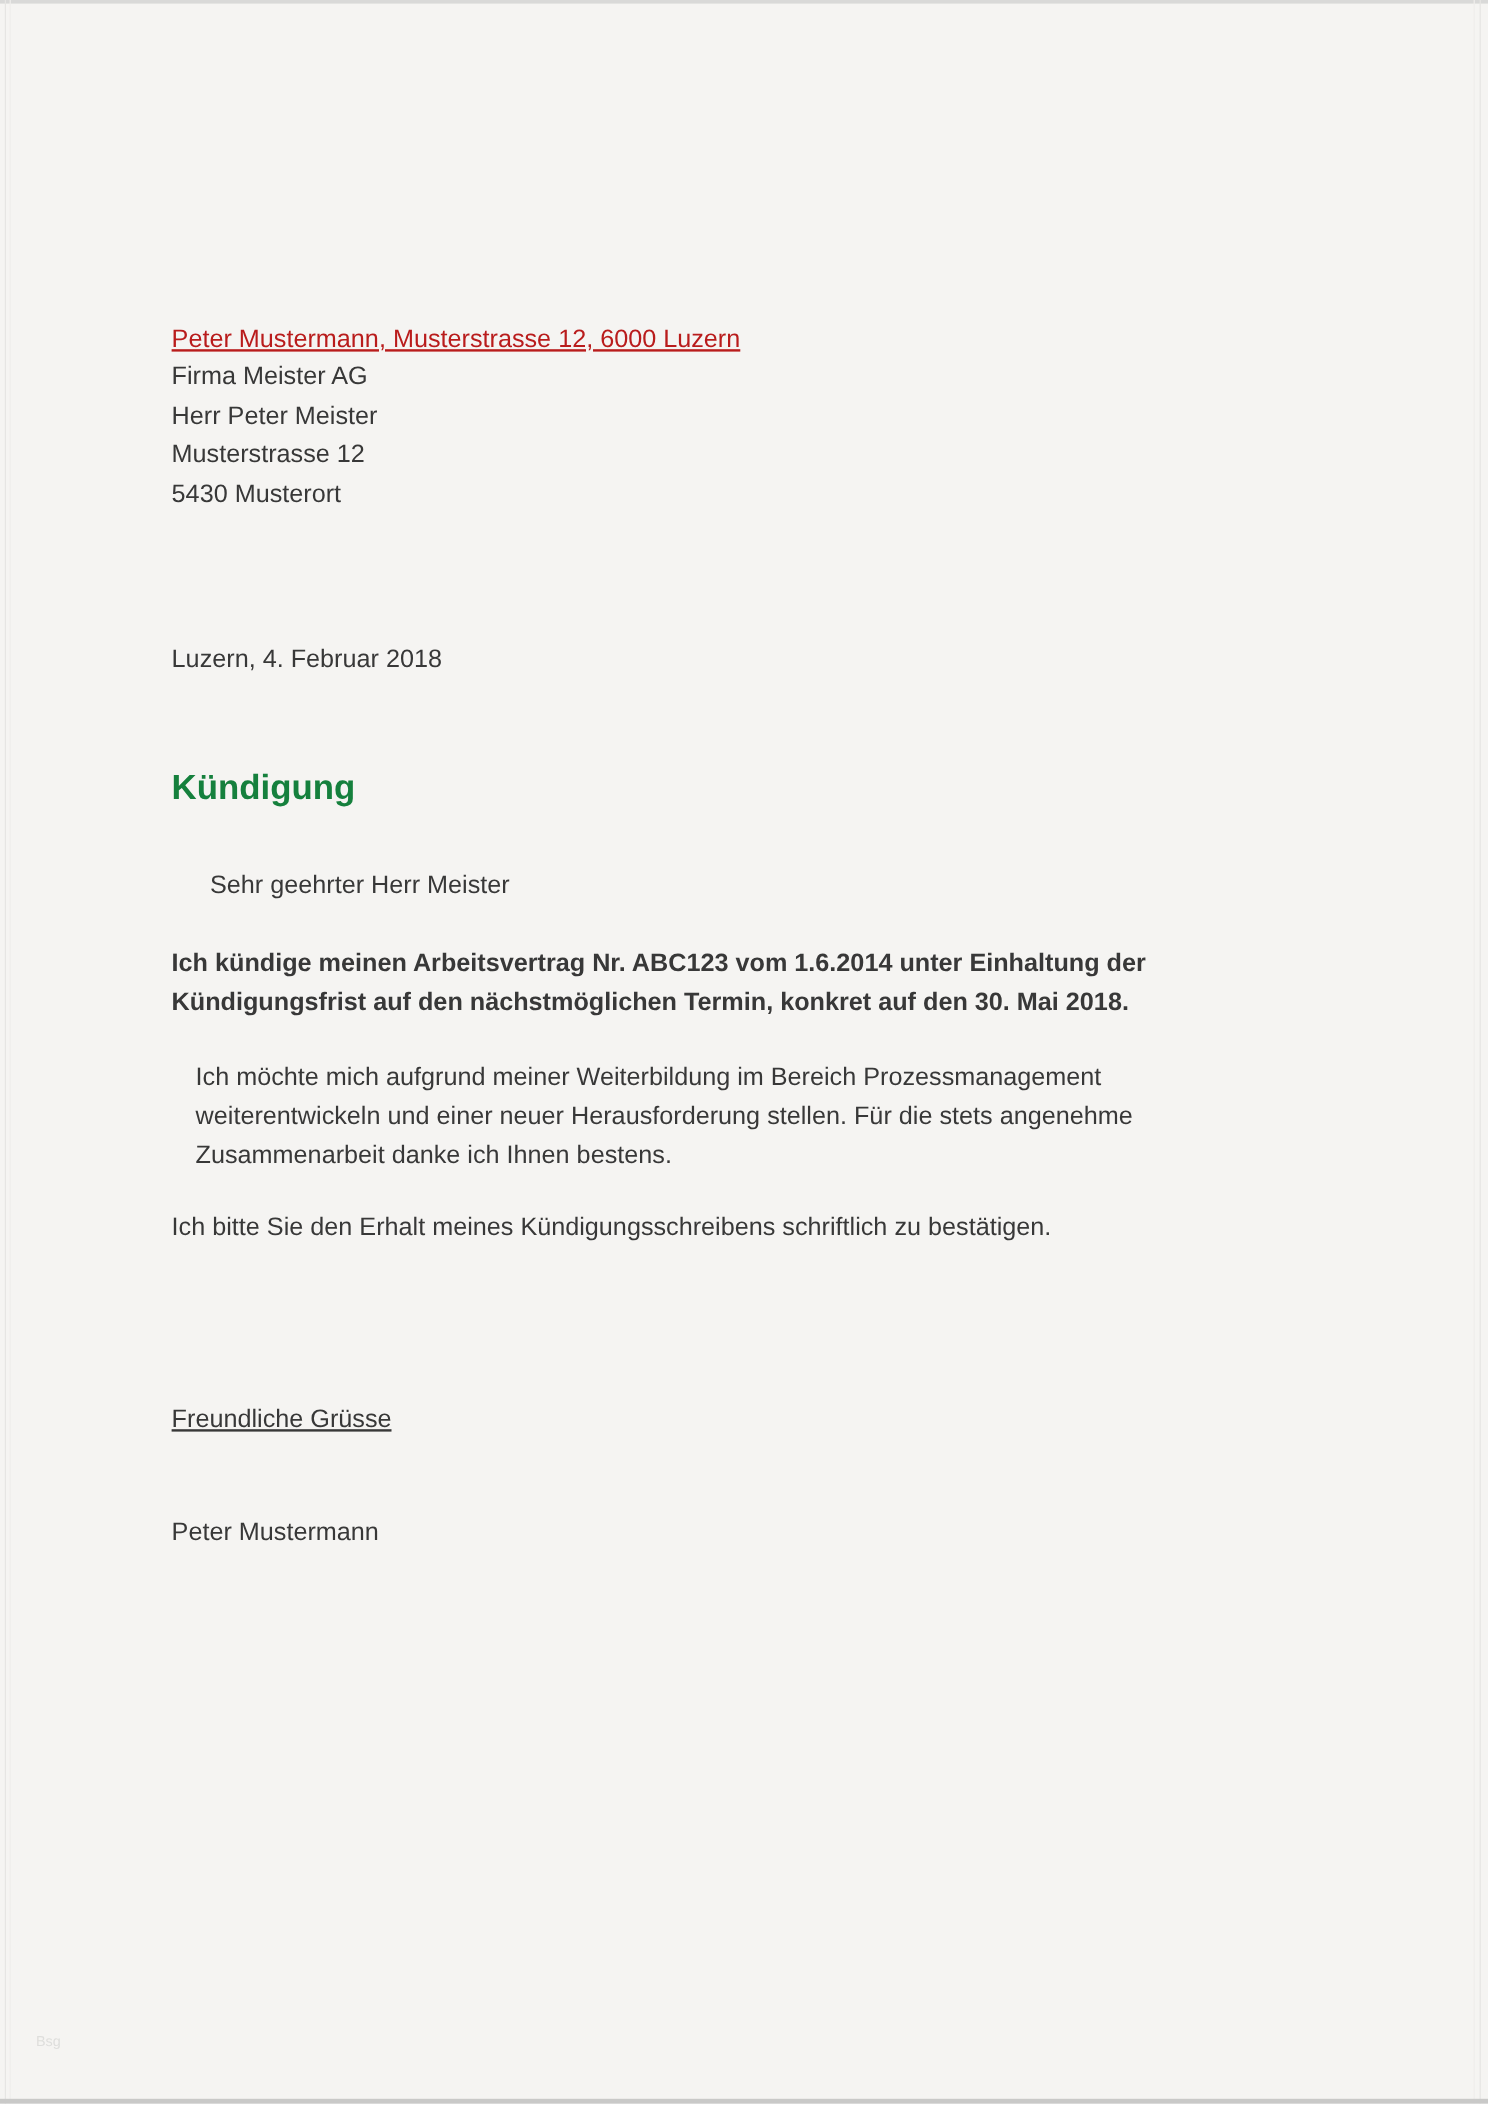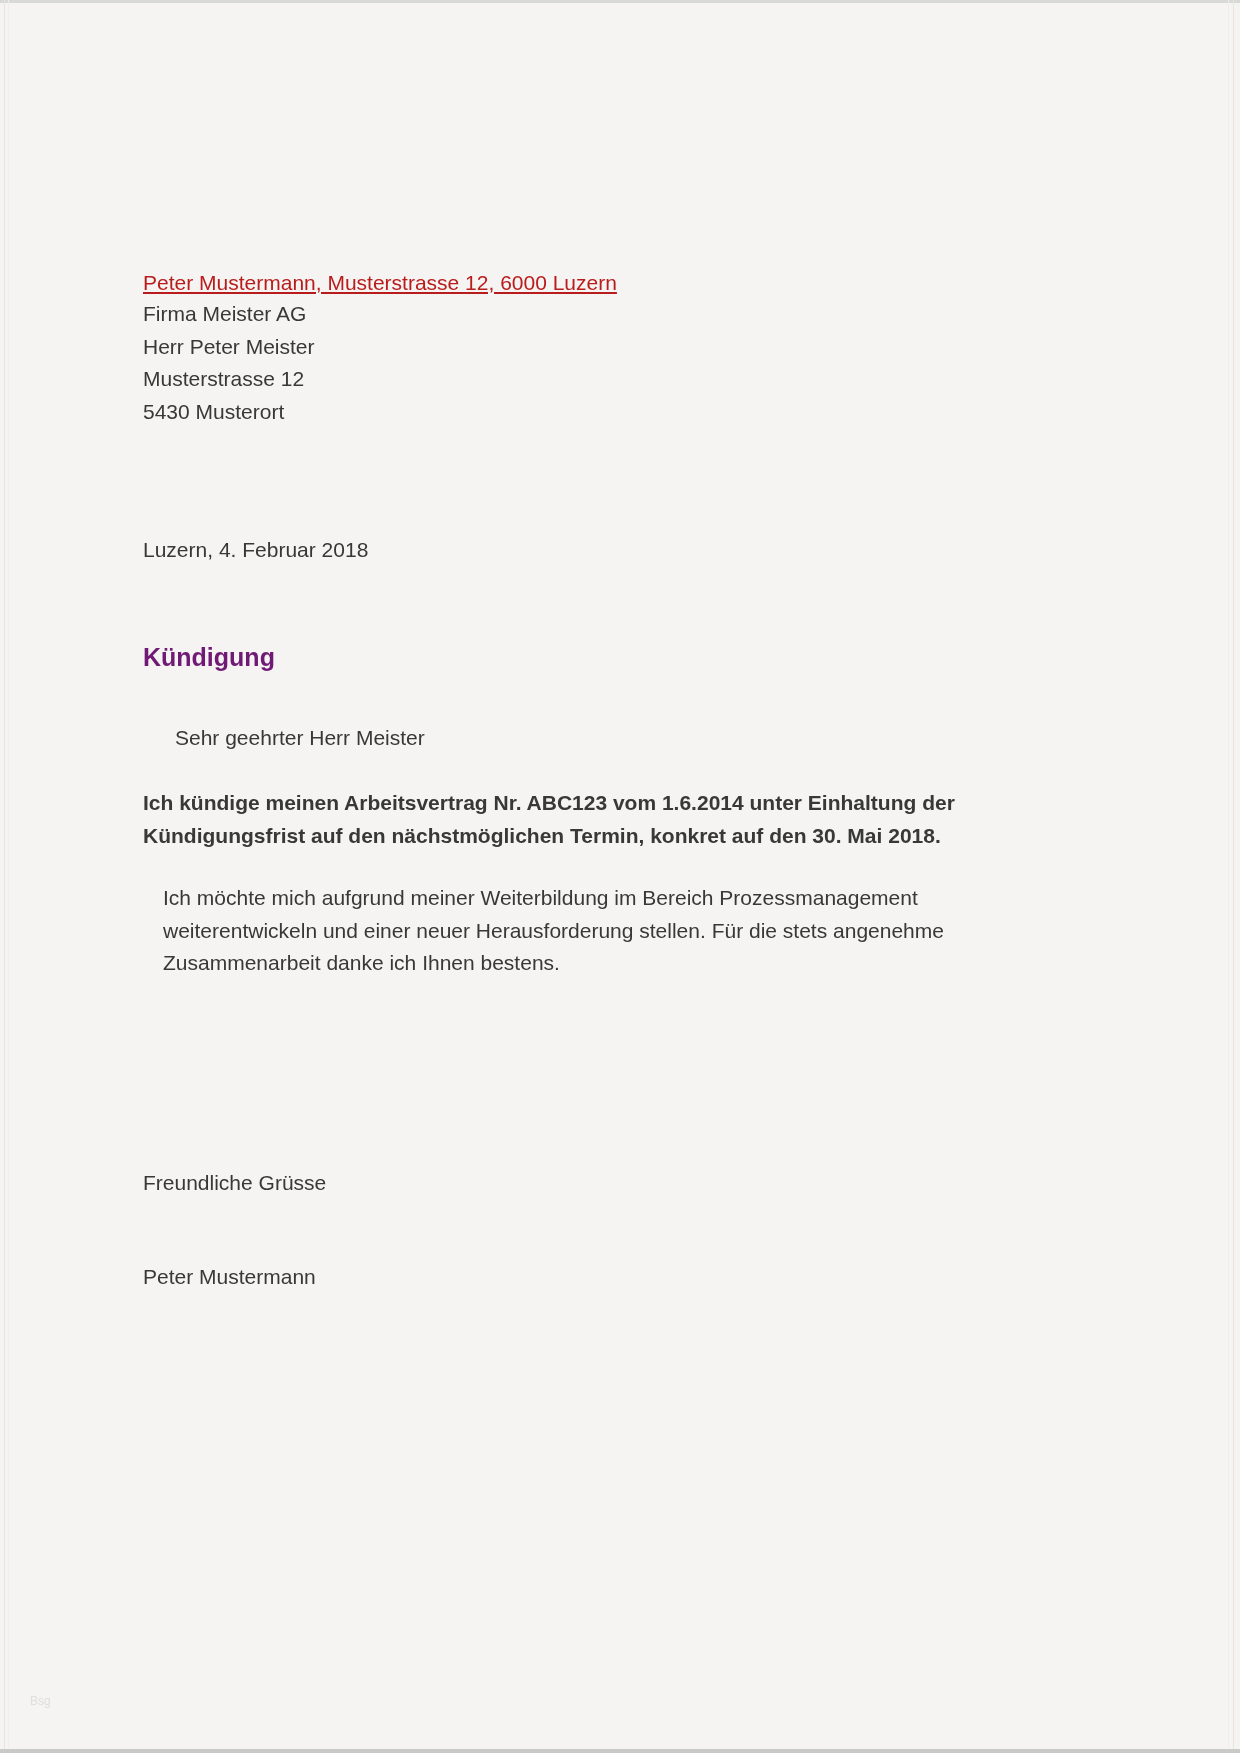--- a/index.html
+++ b/index.html
@@ -44,43 +44,44 @@
     font-size: 21px;
     line-height: 32.5px;
   }
   .date-line {
     top: 534px;
     font-size: 21px;
     line-height: 32px;
   }
   .subject {
     top: 640px;
-    font-size: 25px;
+    font-size: 29px;
     line-height: 34px;
     font-weight: bold;
-    color: #701a75;
+    color: #15803d;
     text-align: center;
   }
   .salutation {
     top: 722px;
     font-size: 21px;
     line-height: 32px;
     margin-left: 32px;
   }
   .para {
     font-size: 21px;
     line-height: 32.5px;
   }
   .para-1 { top: 787px; font-weight: bold; }
   .para-2 { top: 882px; margin-left: 20px; }
   .para-3 { top: 1007px; }
   .closing {
     top: 1167px;
     font-size: 21px;
     line-height: 32px;
+    text-decoration: underline;
   }
   .signature {
     top: 1261px;
     font-size: 21px;
     line-height: 32px;
   }
   .watermark {
     position: absolute;
     left: 30px;
     top: 1694px;
@@ -121,20 +122,23 @@
     <div>Ich kündige meinen Arbeitsvertrag Nr. ABC123 vom 1.6.2014 unter Einhaltung der</div>
     <div>Kündigungsfrist auf den nächstmöglichen Termin, konkret auf den 30. Mai 2018.</div>
   </div>
 
   <div class="block para para-2">
     <div>Ich möchte mich aufgrund meiner Weiterbildung im Bereich Prozessmanagement</div>
     <div>weiterentwickeln und einer neuer Herausforderung stellen. Für die stets angenehme</div>
     <div>Zusammenarbeit danke ich Ihnen bestens.</div>
   </div>
 
+  <div class="block para para-3">
+    <div>Ich bitte Sie den Erhalt meines Kündigungsschreibens schriftlich zu bestätigen.</div>
+  </div>
 
   <div class="block closing">Freundliche Grüsse</div>
 
   <div class="block signature">Peter Mustermann</div>
 
   <div class="watermark">Bsg</div>
 
 </div>
 
 </body></html>

